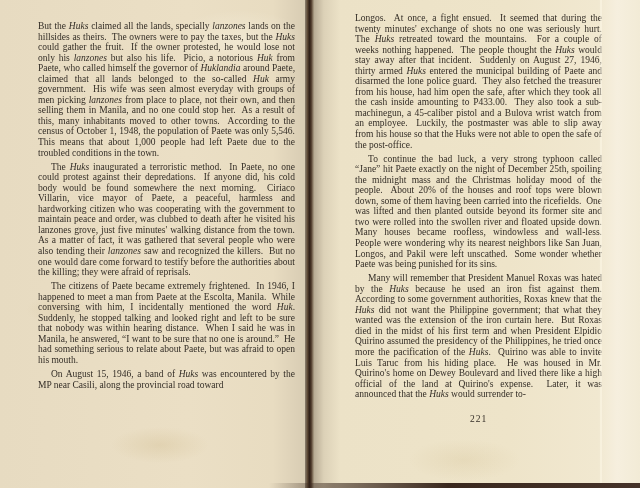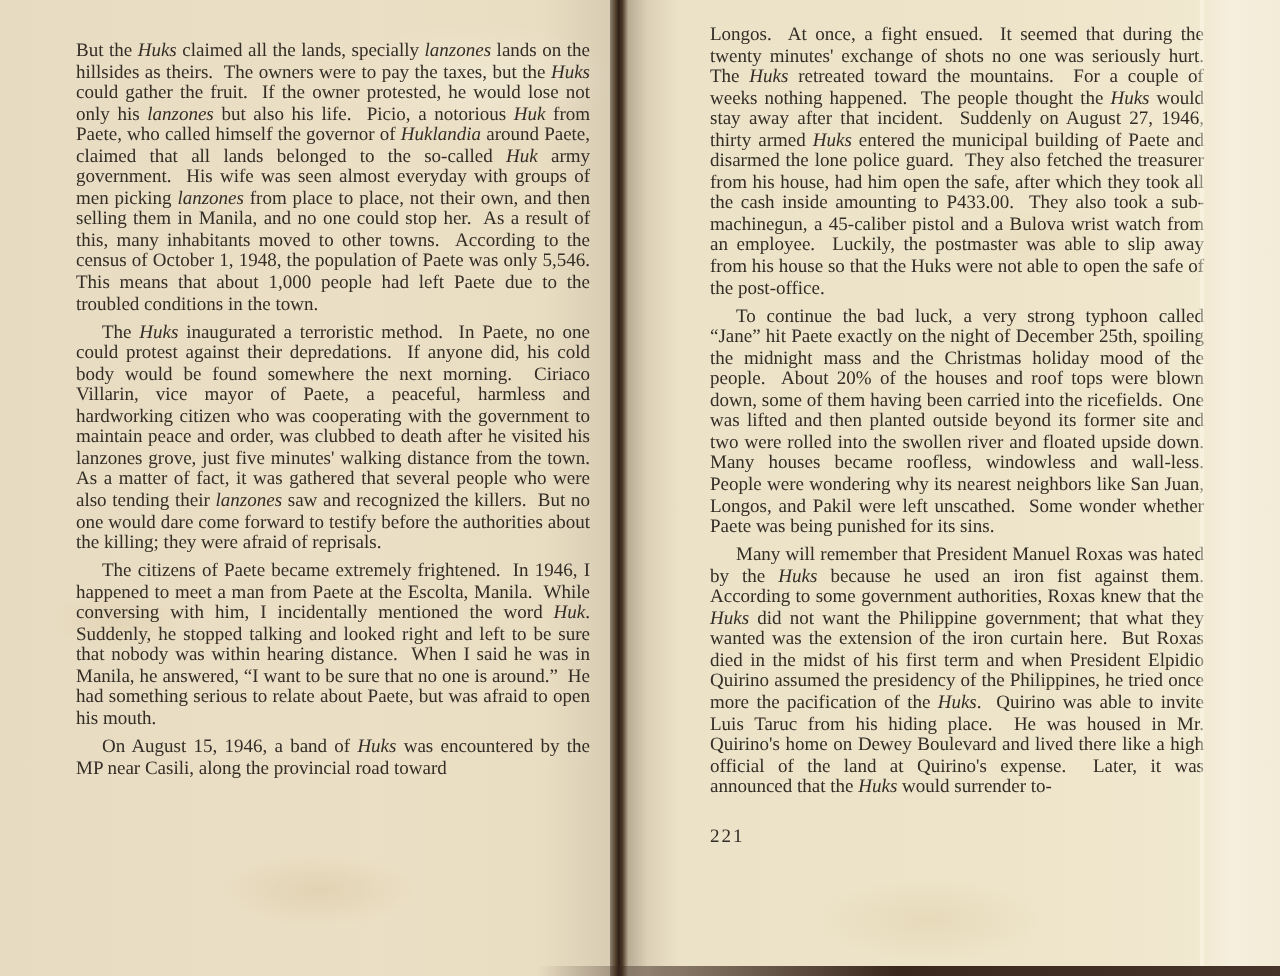--- a/index.html
+++ b/index.html
@@ -46,21 +46,21 @@
   .text-right {
     left: 41px; top: 13px; width: 247px;
     font-size: 9.5px; line-height: 10.55px;
   }
   .para { margin: 0; }
   .para + .para { margin-top: 3.5px; }
   .para.indent { text-indent: 13px; }
   .para i { font-style: italic; }
   .folio {
     position: absolute;
-    font-size: 9.5px; color: #332d26; text-align: left;
+    font-size: 9.5px; color: #332d26; text-align: center;
     letter-spacing: 1px;
   }
   .folio-left { left: 38px; width: 257px; top: 422px; }
   .folio-right { left: 41px; width: 247px; top: 414px; }
   .bottom-edge {
     position: absolute; left: 0; bottom: 0; width: 640px; height: 5px;
     background: linear-gradient(90deg,
       rgba(58,40,30,0) 0%, rgba(58,40,30,0) 42%,
       rgba(58,40,30,0.55) 52%, #3a281e 70%, #46332a 100%);
   }

